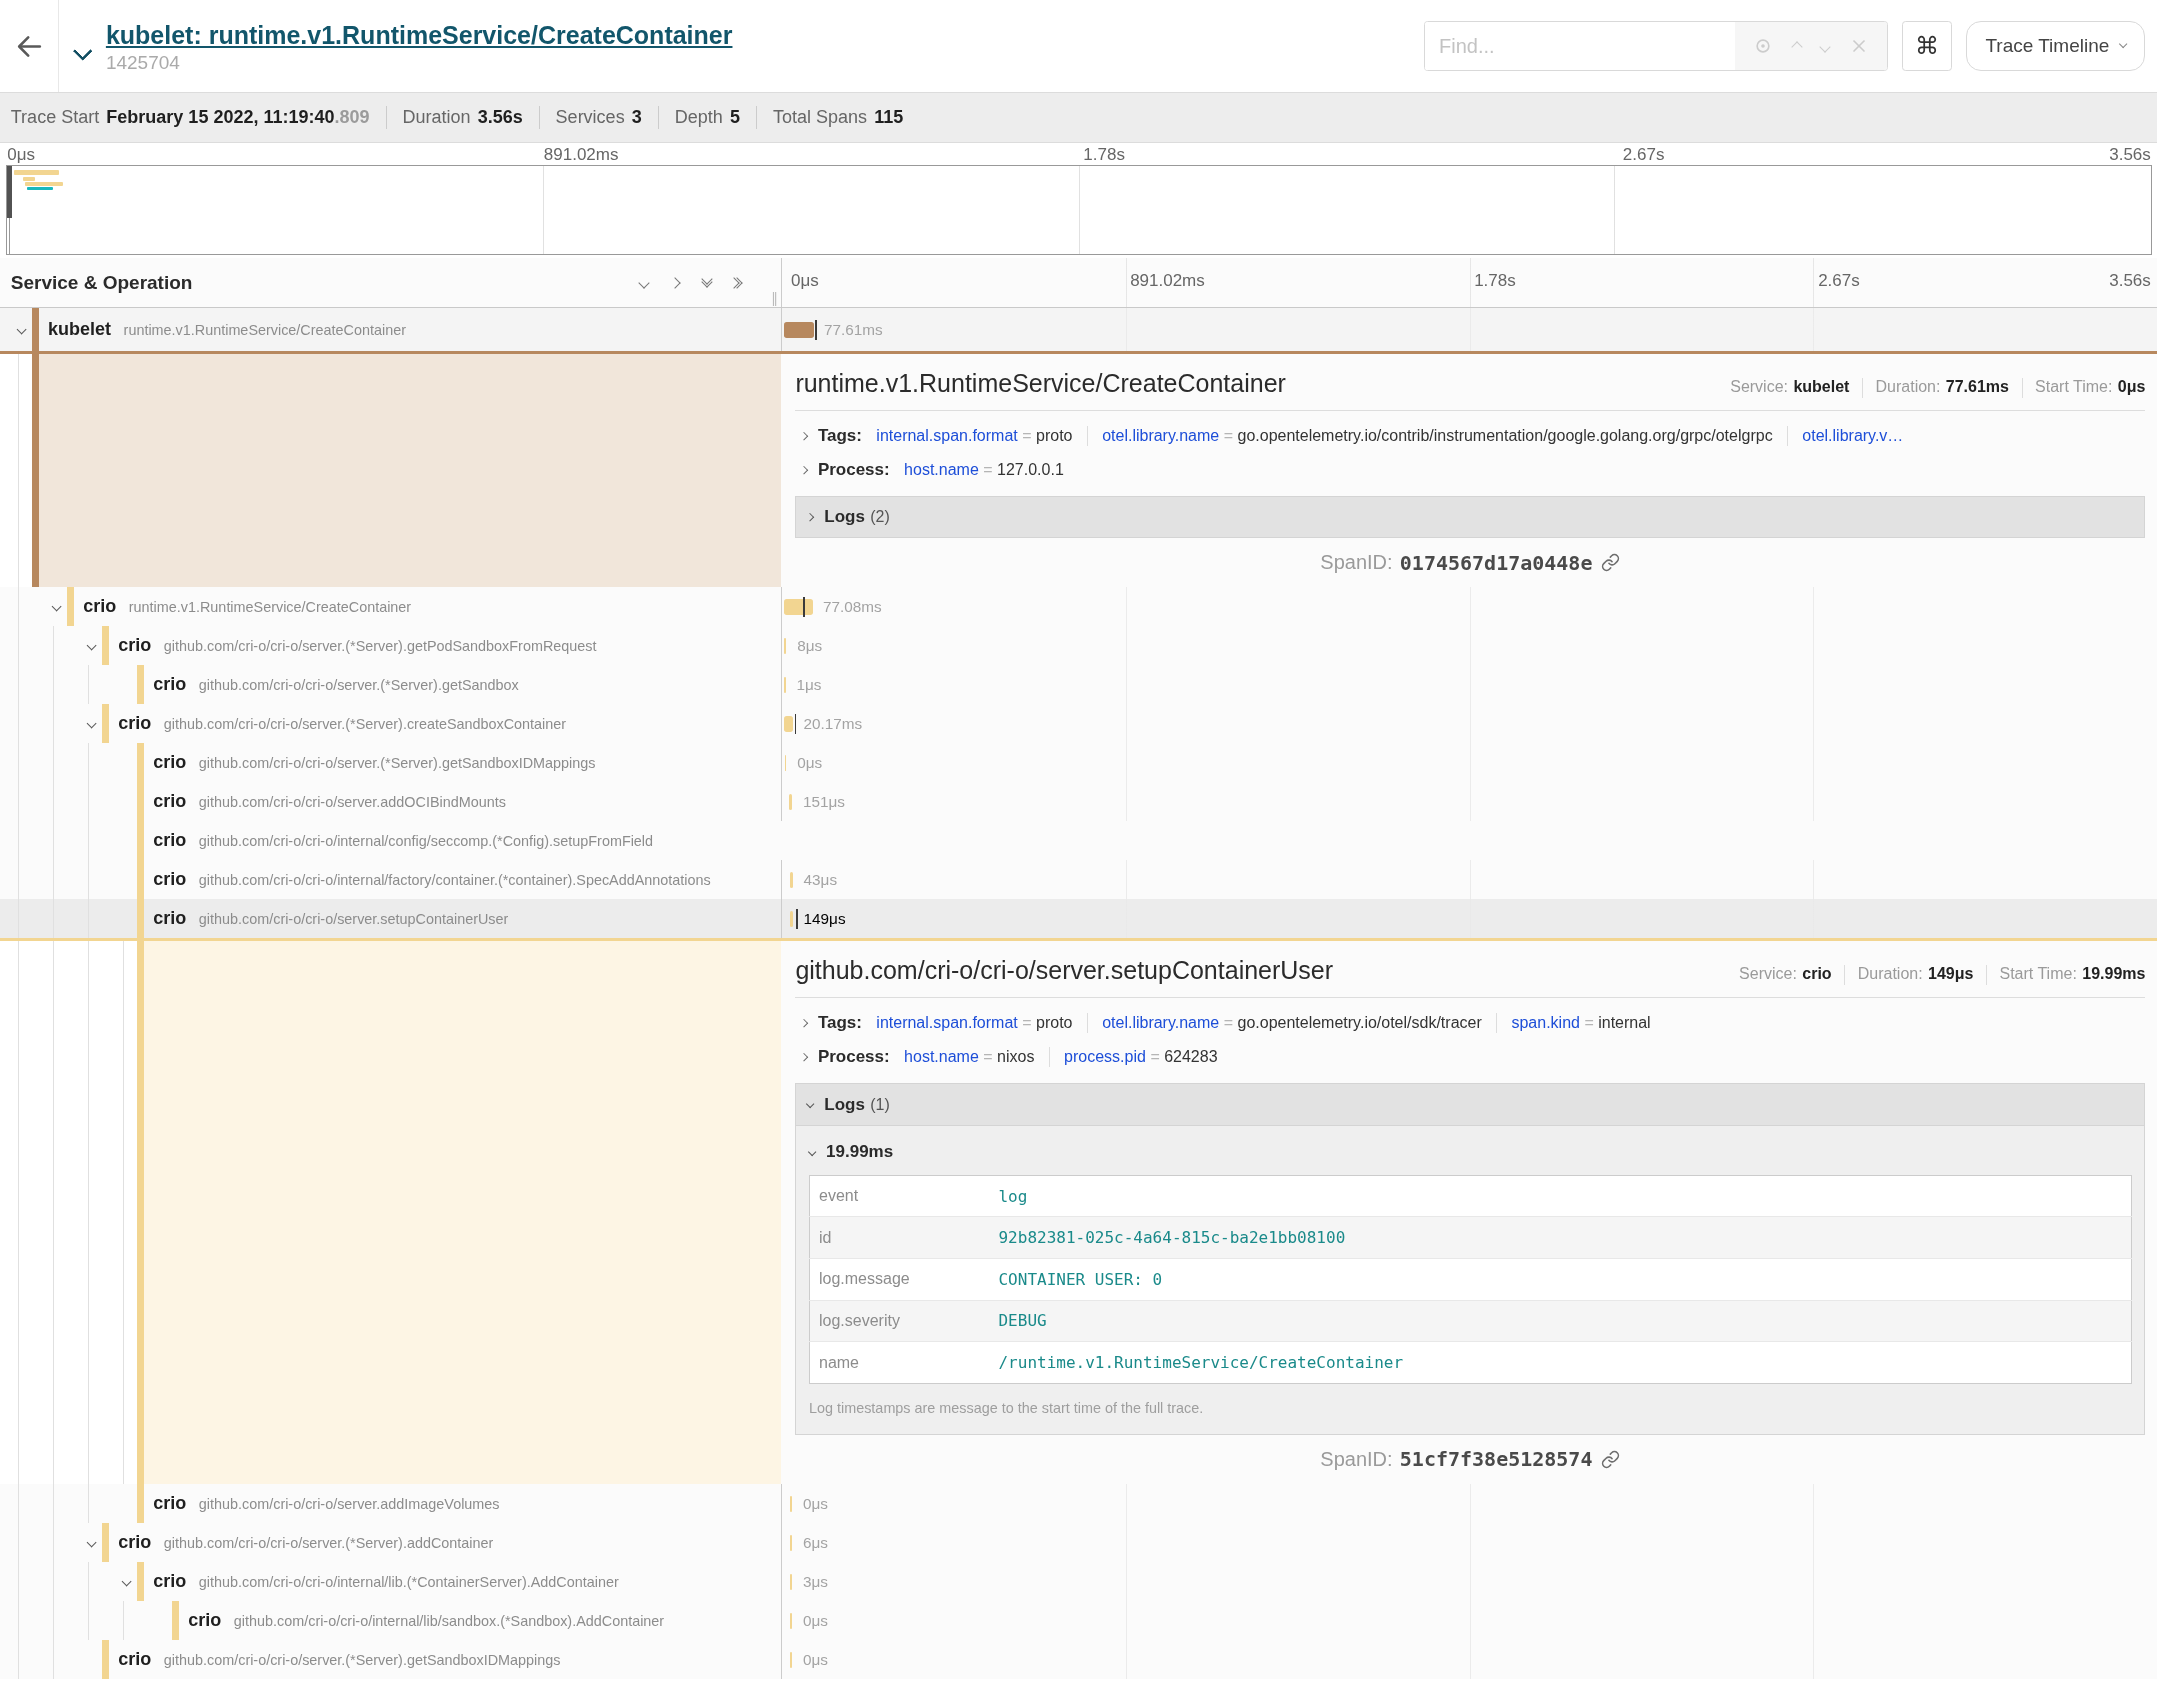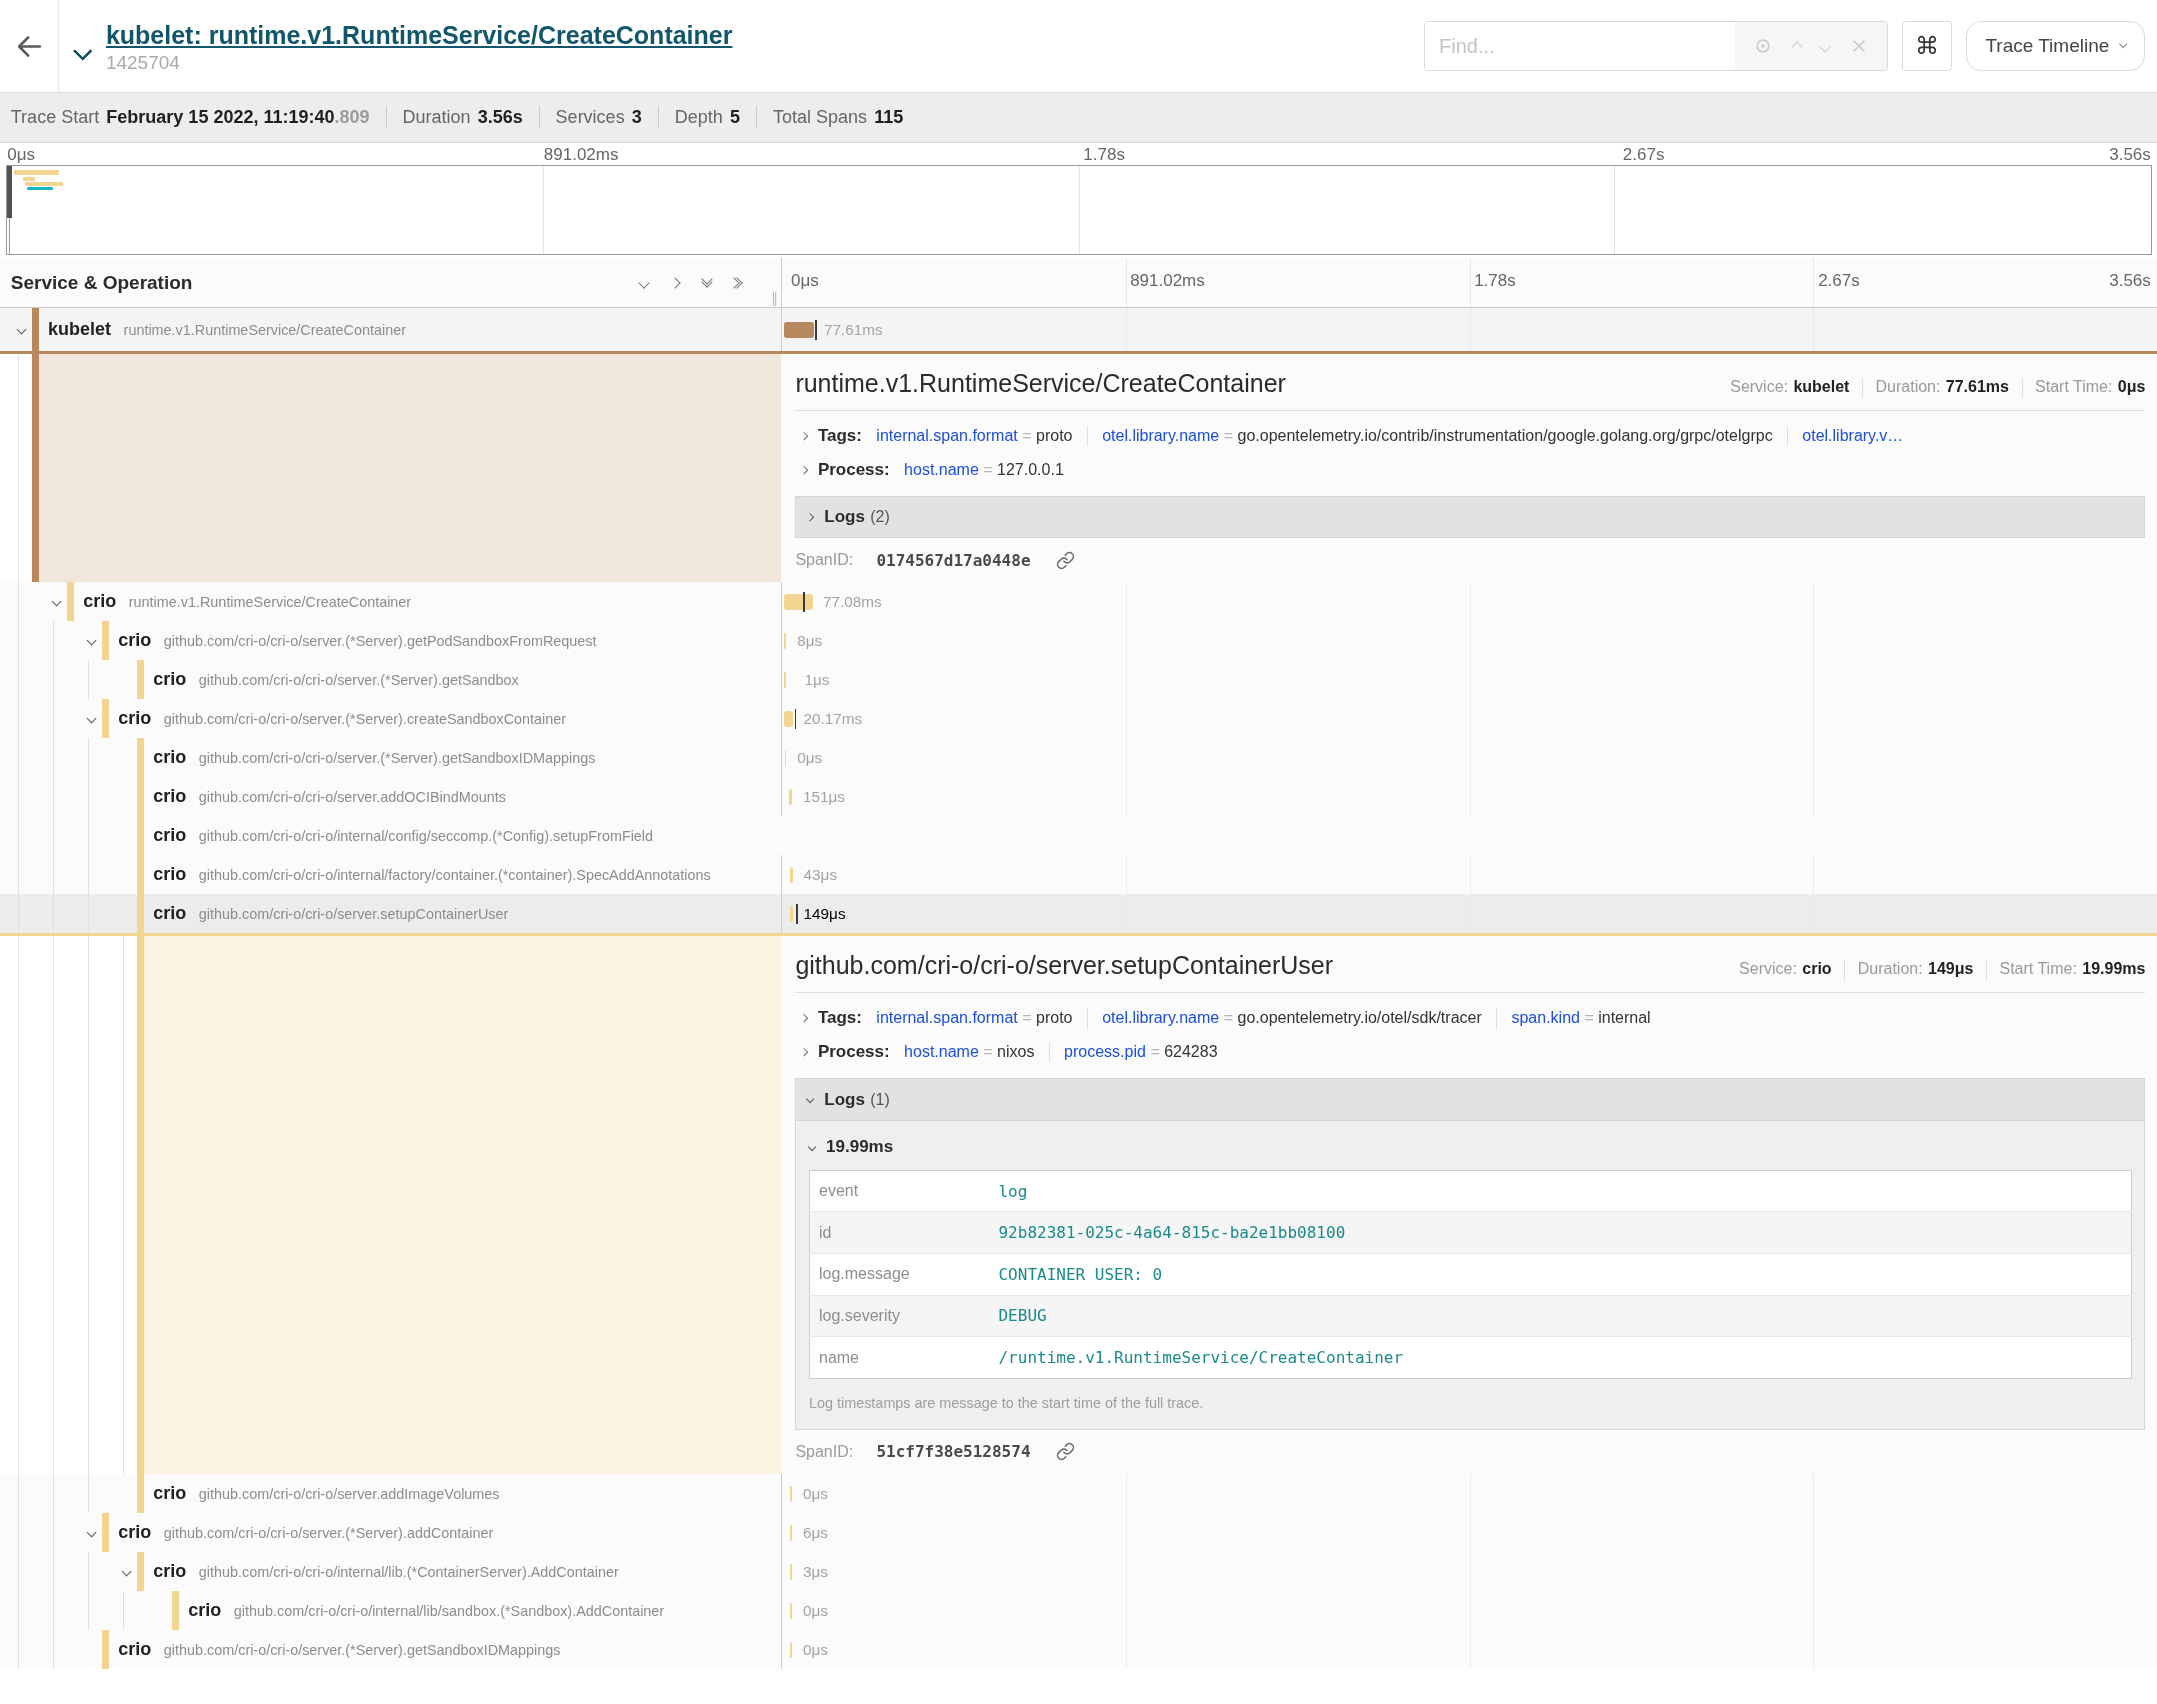--- a/index.html
+++ b/index.html
@@ -100,21 +100,21 @@
   .acc-lab{font-size:17px;font-weight:bold;color:#2b2b2b;margin-right:14.4px;}
   .kv{white-space:nowrap;}
   .kv .k{color:#1d4ed8;}
   .kv .eq{color:#b5b5b5;}
   .kv .v{color:#333;}
   .ksep{width:0.9px;height:20px;background:#ddd;margin:0 14.4px;flex:0 0 auto;}
   .logs-bar{margin-top:16px;height:42px;background:#e2e2e2;border:0.9px solid #d4d4d4;display:flex;align-items:center;font-size:16px;cursor:pointer;}
   .logs-bar .chev{width:6.3px;height:6.3px;color:#555;margin:0 10.8px 0 10.8px;}
   .logs-bar .acc-lab{margin-right:5.4px;}
   .logs-count{color:#555;}
-  .spanid-row{display:flex;justify-content:flex-start;align-items:center;margin-top:12.6px;font-size:16px;color:#9a9a9a;padding-bottom:3.6px;gap:16px;}
+  .spanid-row{display:flex;justify-content:center;align-items:center;margin-top:12.6px;font-size:20px;color:#9a9a9a;padding-bottom:3.6px;}
   .spanid-val{font-family:"DejaVu Sans Mono","Liberation Mono",monospace;color:#4a4a4a;font-weight:bold;margin-left:7.2px;}
   .link-ico{width:19px;height:19px;margin-left:9px;color:#6e6e6e;cursor:pointer;}
 
   
   .logs-box{margin-top:16px;border:0.9px solid #d4d4d4;}
   .logs-box .logs-bar{margin-top:0;border:none;border-bottom:0.9px solid #d4d4d4;}
   .logs-body{background:#efefef;padding:12.6px 12.6px 18px;}
   .ts-head{display:flex;align-items:center;font-size:17px;font-weight:bold;color:#2b2b2b;margin:3.6px 0 12.6px;cursor:pointer;}
   .ts-head .chev{width:6.3px;height:6.3px;color:#555;margin-right:10.8px;border-width:1.8px;}
   table.logtab{width:100%;border-collapse:collapse;background:#fff;border:0.9px solid #ccc;}
@@ -339,21 +339,21 @@
     <div class="row-left">
       <div class="indent" style="width: 116px;"></div>
       <div class="expander"></div>
       <div class="cbar" style="background: rgb(242, 213, 145);"></div>
       <span class="svc">crio</span>
       <span class="op">github.com/cri-o/cri-o/server.(*Server).getSandbox</span>
     </div>
     <div class="row-tl">
       <div class="tbar" style="left: 1.8px; width: 1.8px; background: rgb(242, 213, 145);"></div>
 
-      <span class="dur" style="left: 14.4px; margin-left: 8px;">1μs</span>
+      <span class="dur" style="left: 14.4px;">1μs</span>
     </div>
   </div>
     <div class="row">
     <div class="row-left">
       <div class="indent" style="width: 81px;"></div>
       <div class="expander">
           <i class="chev"></i>
         </div>
       <div class="cbar" style="background: rgb(242, 213, 145);"></div>
       <span class="svc">crio</span>

